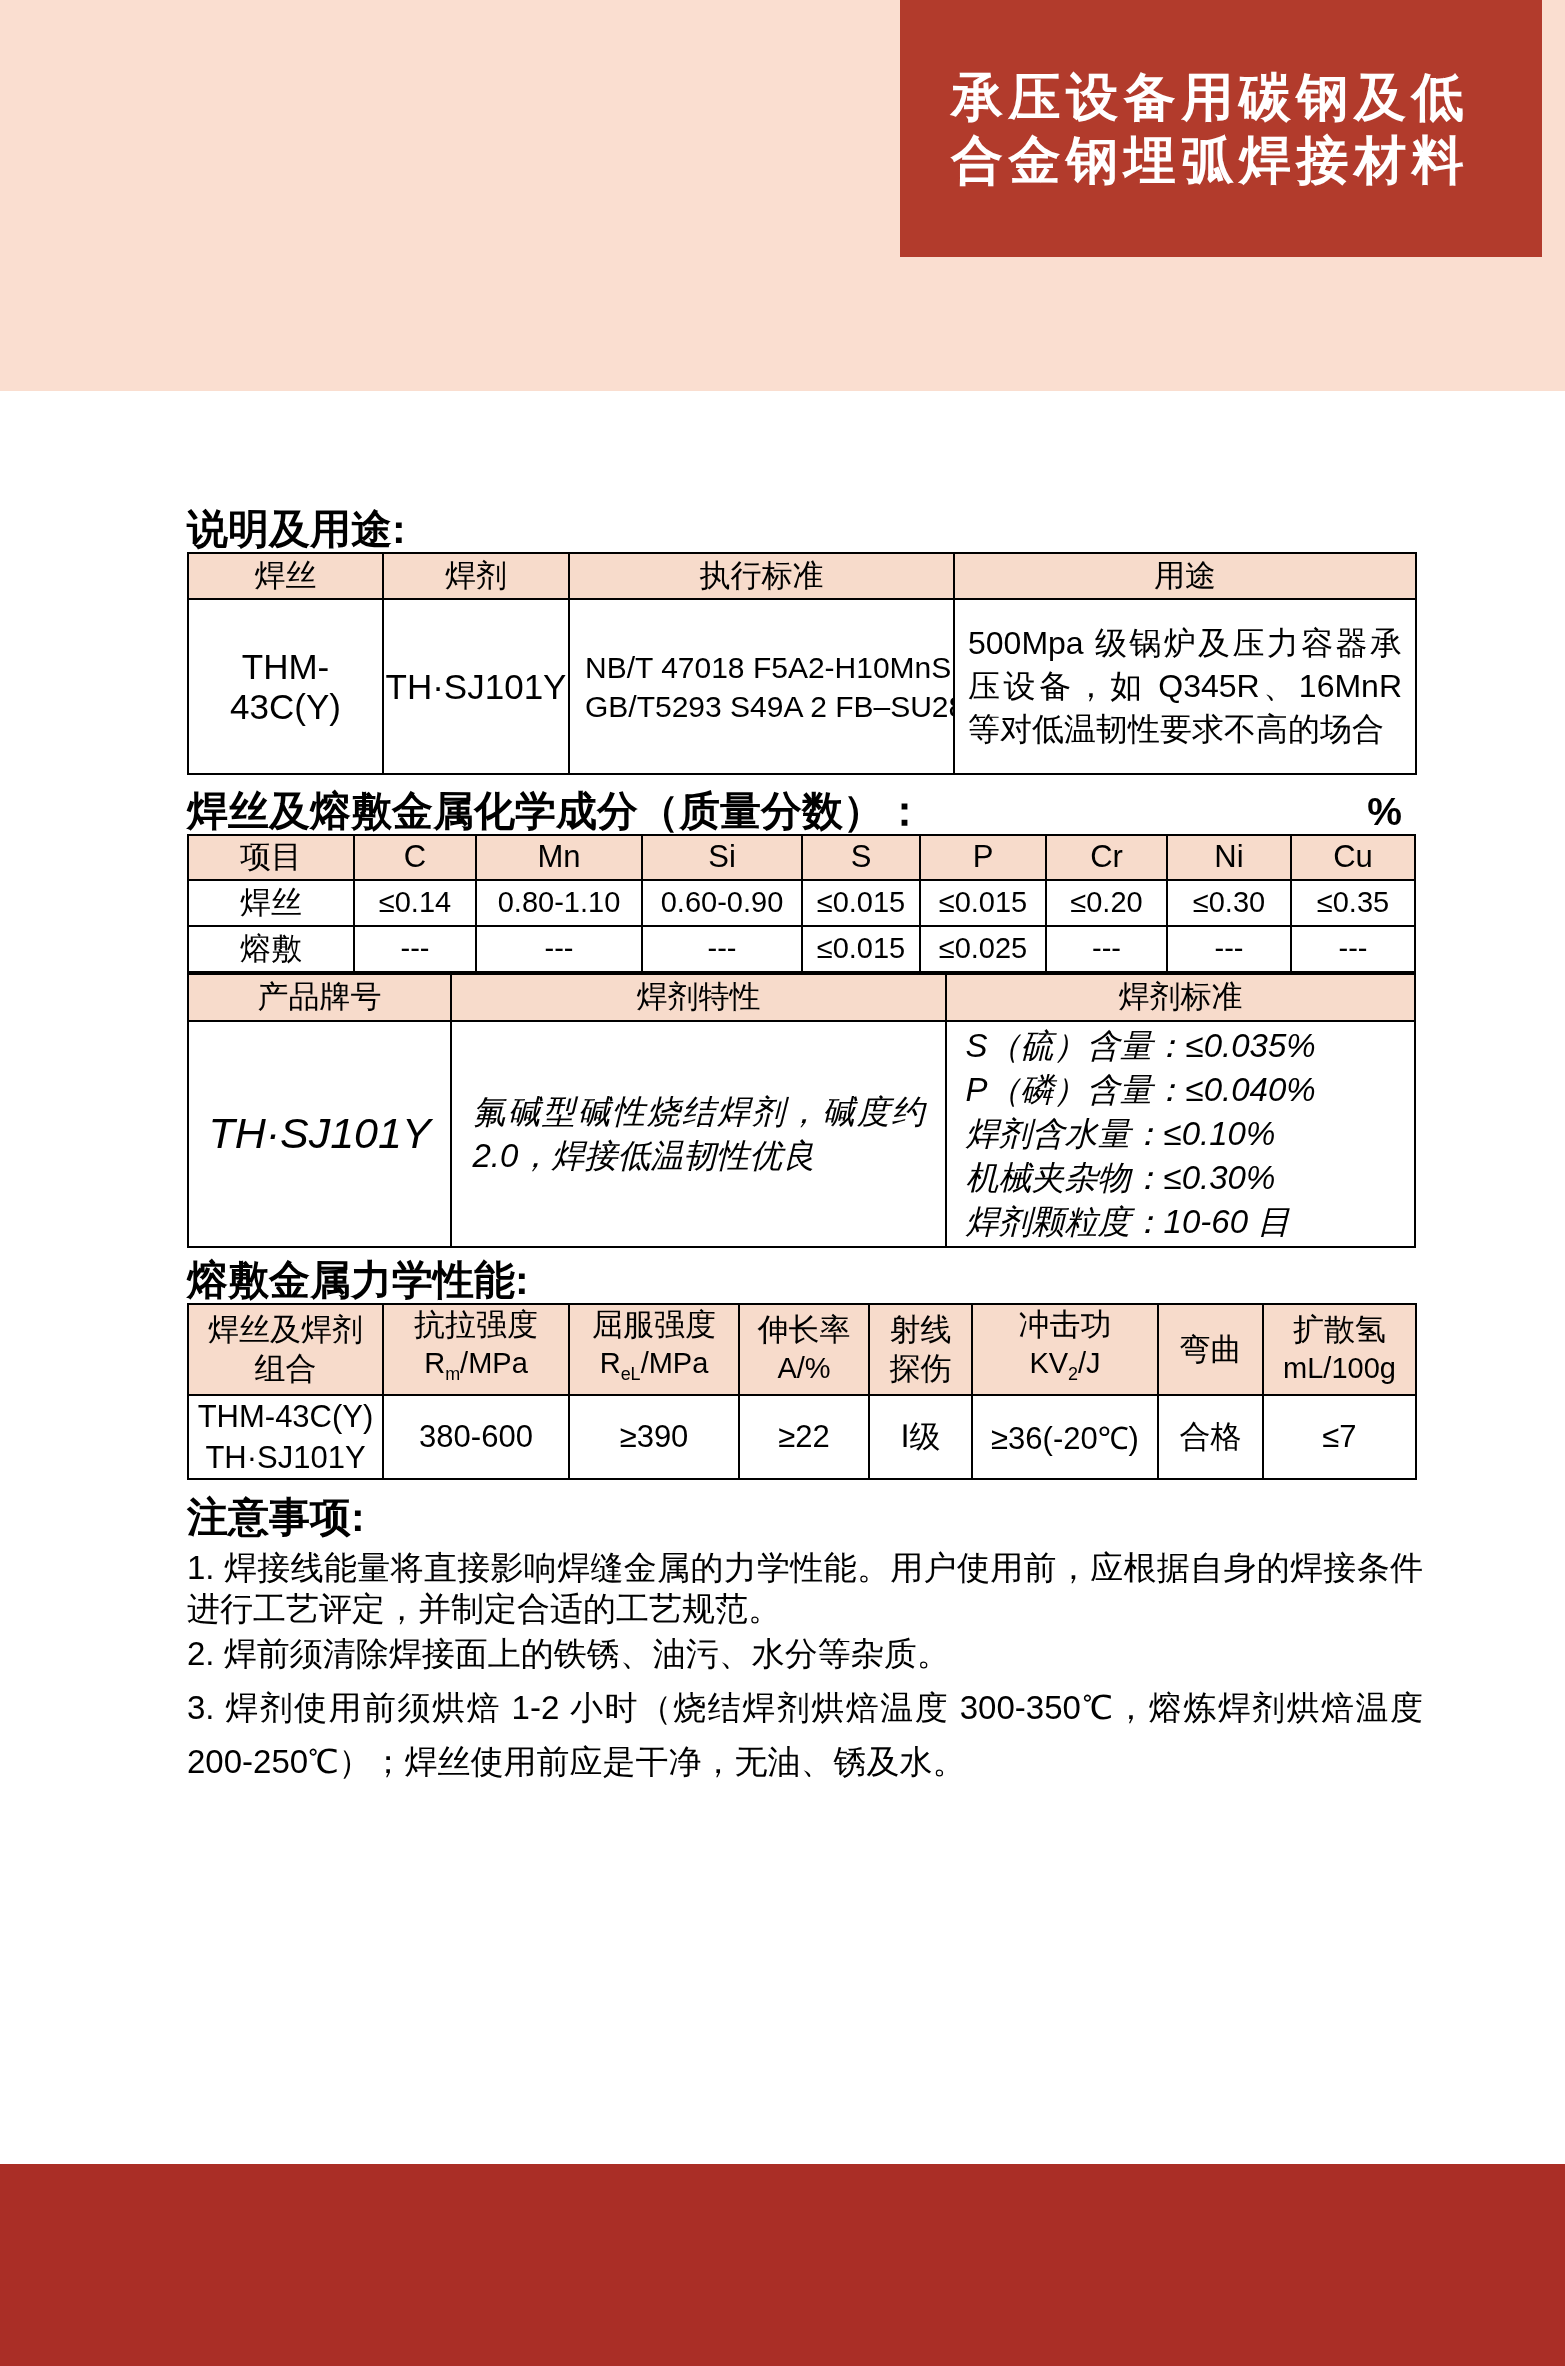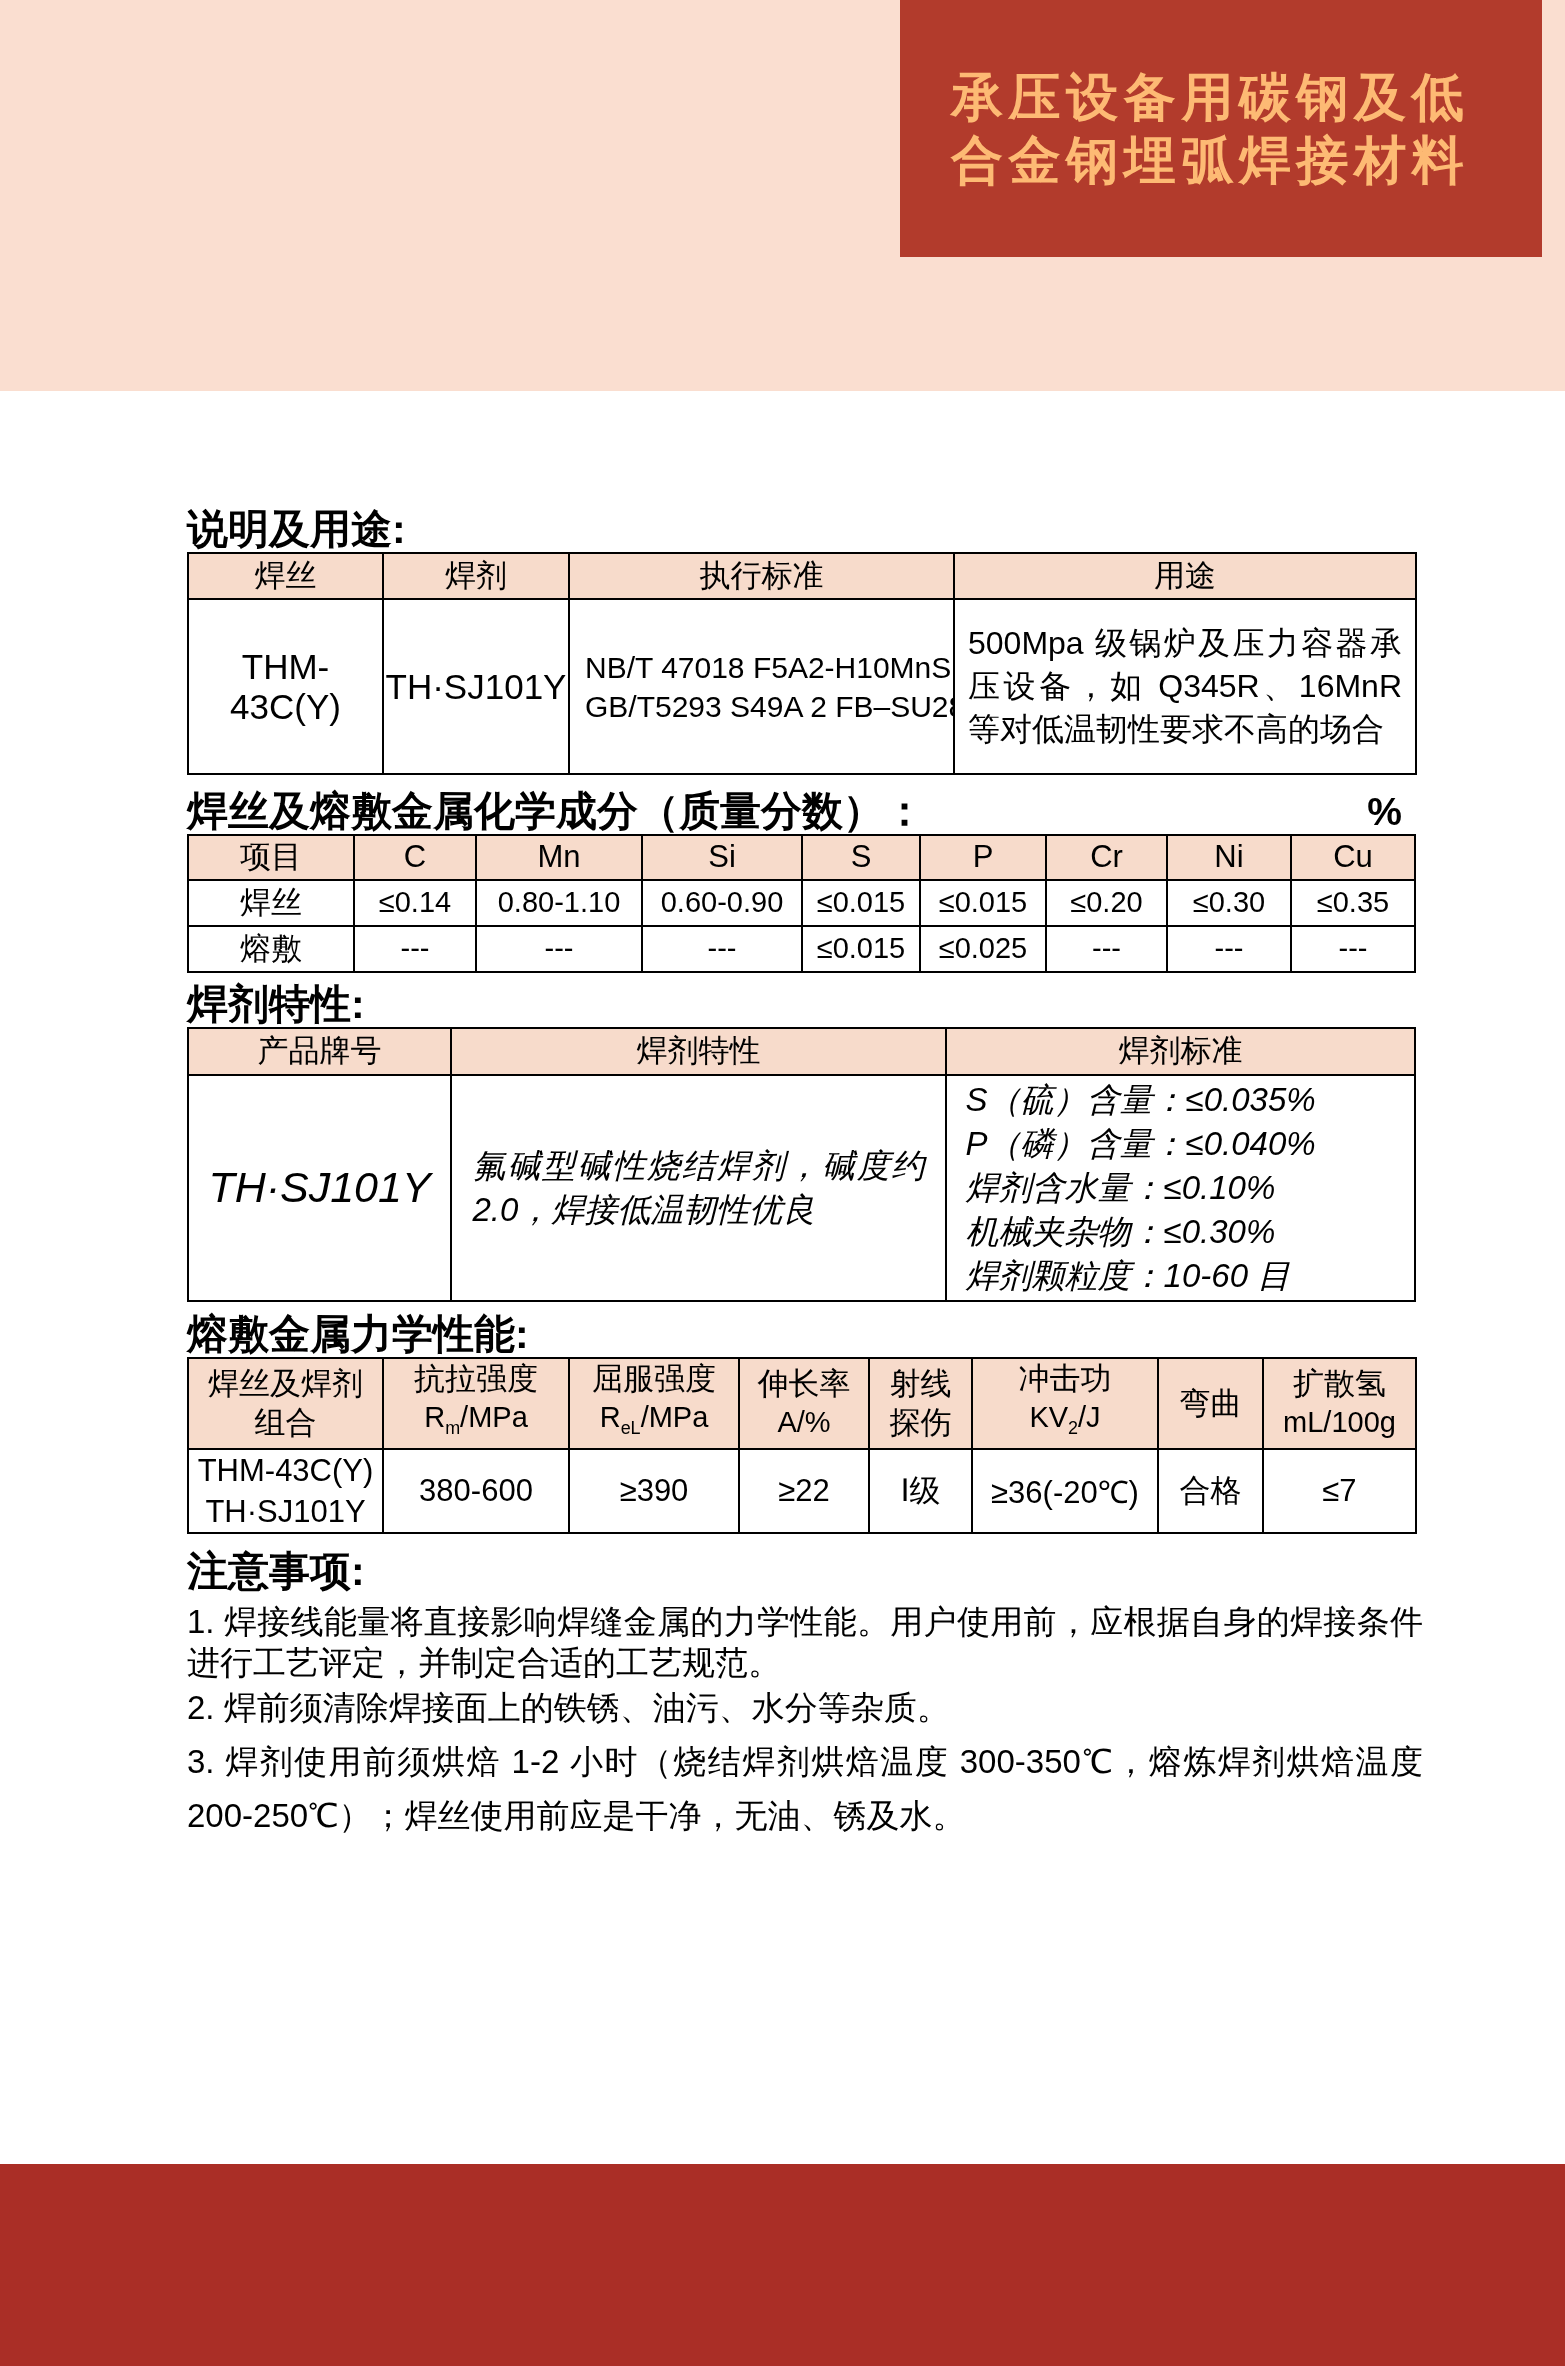--- a/index.html
+++ b/index.html
@@ -3,21 +3,21 @@
 <meta charset="utf-8">
 <style>
   html,body{margin:0;padding:0;}
   body{width:1566px;height:2366px;background:#ffffff;font-family:"Liberation Sans",sans-serif;color:#000;}
   .page{position:relative;width:1566px;height:2366px;overflow:hidden;background:#ffffff;}
 
   
   .top-banner{position:absolute;left:0;top:0;width:1566px;height:391px;background:#FADED0;}
   .red-title-box{position:absolute;left:900px;top:0;width:642px;height:257px;background:#B23B2C;
     display:flex;flex-direction:column;justify-content:center;box-sizing:border-box;padding-left:51px;}
-  .red-title-box .line{color:#fdba74;font-weight:bold;font-size:52px;line-height:63px;letter-spacing:5.6px;white-space:nowrap;}
+  .red-title-box .line{color:#ffffff;font-weight:bold;font-size:52px;line-height:63px;letter-spacing:5.6px;white-space:nowrap;}
 
   
   .footer-bar{position:absolute;left:0;bottom:0;width:1566px;height:202px;background:#AA2E26;}
 
   
   .content{position:absolute;left:187px;top:16px;width:1228px;}
 
   .sec-title{margin:0;font-size:41px;font-weight:bold;line-height:45px;height:45px;white-space:nowrap;}
   #t-usage{margin-top:491px;}
   #t-flux{margin-top:9.3px;}
@@ -155,21 +155,20 @@
         <td>---</td>
         <td>≤0.015</td>
         <td>≤0.025</td>
         <td>---</td>
         <td>---</td>
         <td>---</td>
       </tr>
     </tbody>
       </table>
 
-    <h2 class="sec-title" id="t-flux">焊剂特性:</h2>
 
     <table class="tbl flux-tbl">
       <colgroup>
         <col style="width:263px">
           <col style="width:495px">
           <col style="width:469px">
       </colgroup>
       <tbody>
           <tr class="hdr">
         <td>产品牌号</td>

